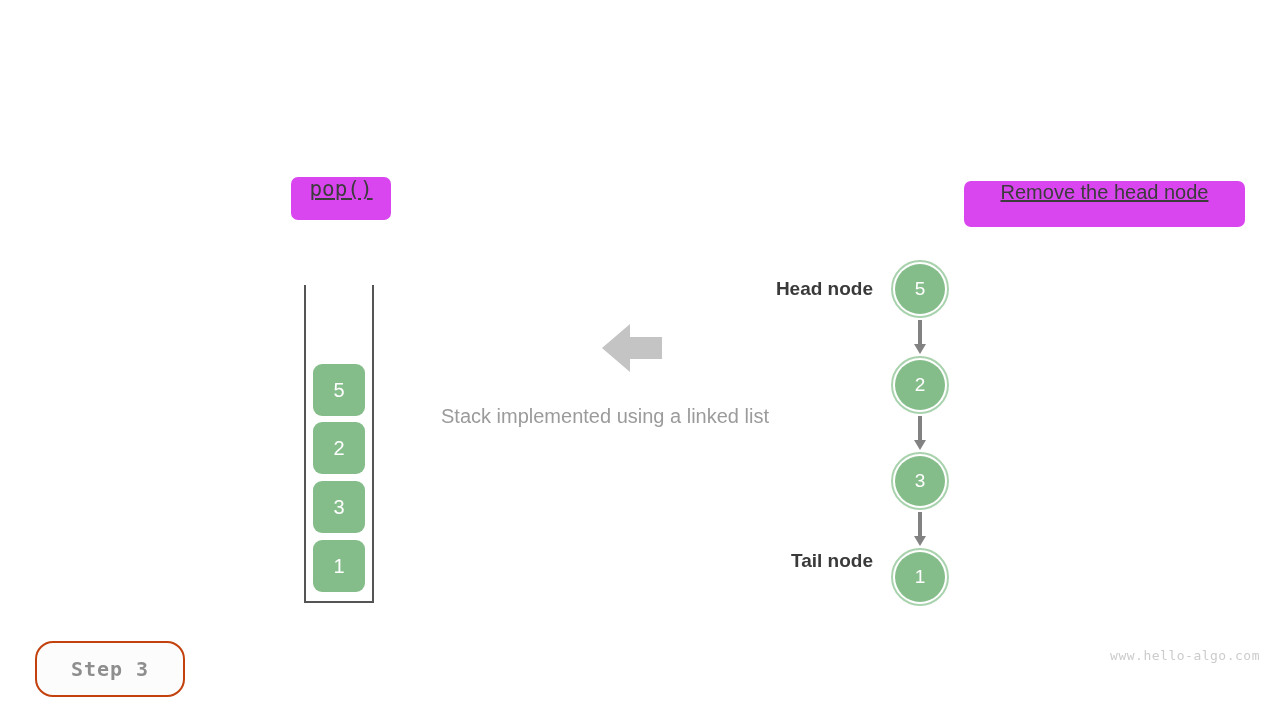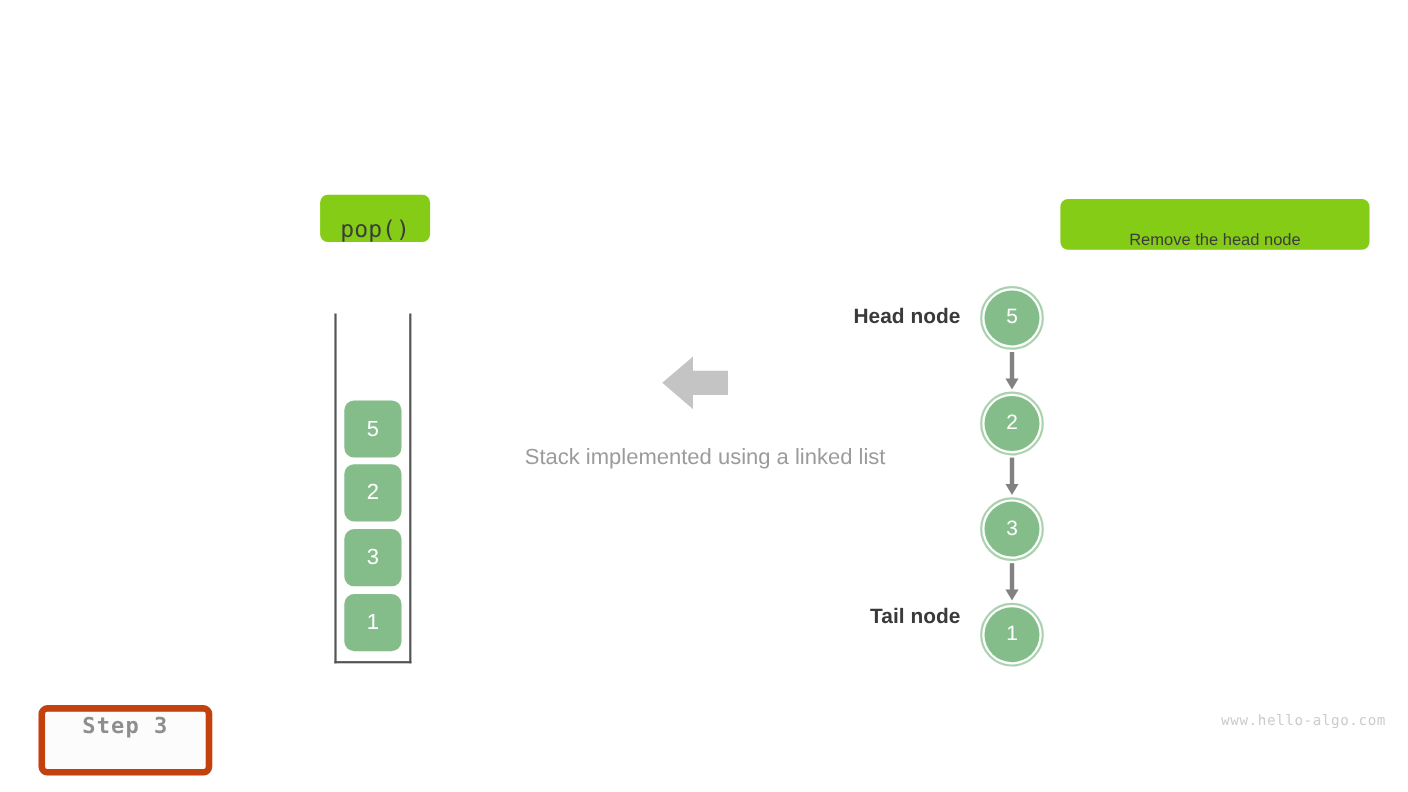--- a/index.html
+++ b/index.html
@@ -12,56 +12,58 @@
     height: 720px;
     position: relative;
     overflow: hidden;
     font-family: "Liberation Sans", sans-serif;
     -webkit-font-smoothing: antialiased;
   }
 
   
   .chip {
     position: absolute;
-    background: #84cc16;
+    background: #d946ef;
     border-radius: 7px;
     display: flex;
-    align-items: flex-end;
+    align-items: flex-start;
     justify-content: center;
     color: #3c3c3c;
     white-space: nowrap;
+    text-decoration: underline;
   }
   #op-chip {
     left: 291px;
     top: 177px;
     width: 100px;
     height: 43px;
     font-family: "DejaVu Sans Mono", monospace;
     font-size: 21px;
     letter-spacing: 0px;
   }
   #action-chip {
     left: 964px;
     top: 181px;
     width: 281px;
     height: 46px;
-    font-size: 15px;
+    font-size: 20px;
   }
 
   
   #step-badge {
     position: absolute;
     left: 35px;
     top: 641px;
     width: 146px;
     height: 52px;
-    border: 6px solid #c2410c;
-    border-radius: 8px;
+    border: 2px solid #c2410c;
+    border-radius: 18px;
     background: #fcfcfc;
     display: flex;
+    align-items: center;
     justify-content: center;
     font-family: "DejaVu Sans Mono", monospace;
     font-size: 20px;
     font-weight: bold;
     color: #8e8e8e;
     letter-spacing: 1px;
   }
 
   
   #footer-url {
@@ -73,21 +75,20 @@
     color: #cccccc;
     letter-spacing: 0.5px;
   }
 
   
   #caption {
     position: absolute;
     left: 441px;
     top: 405px;
     width: 400px;
-    text-align: center;
     font-size: 20px;
     color: #9b9b9b;
     white-space: nowrap;
   }
 
   
   #transform-arrow {
     position: absolute;
     left: 602px;
     top: 322px;

